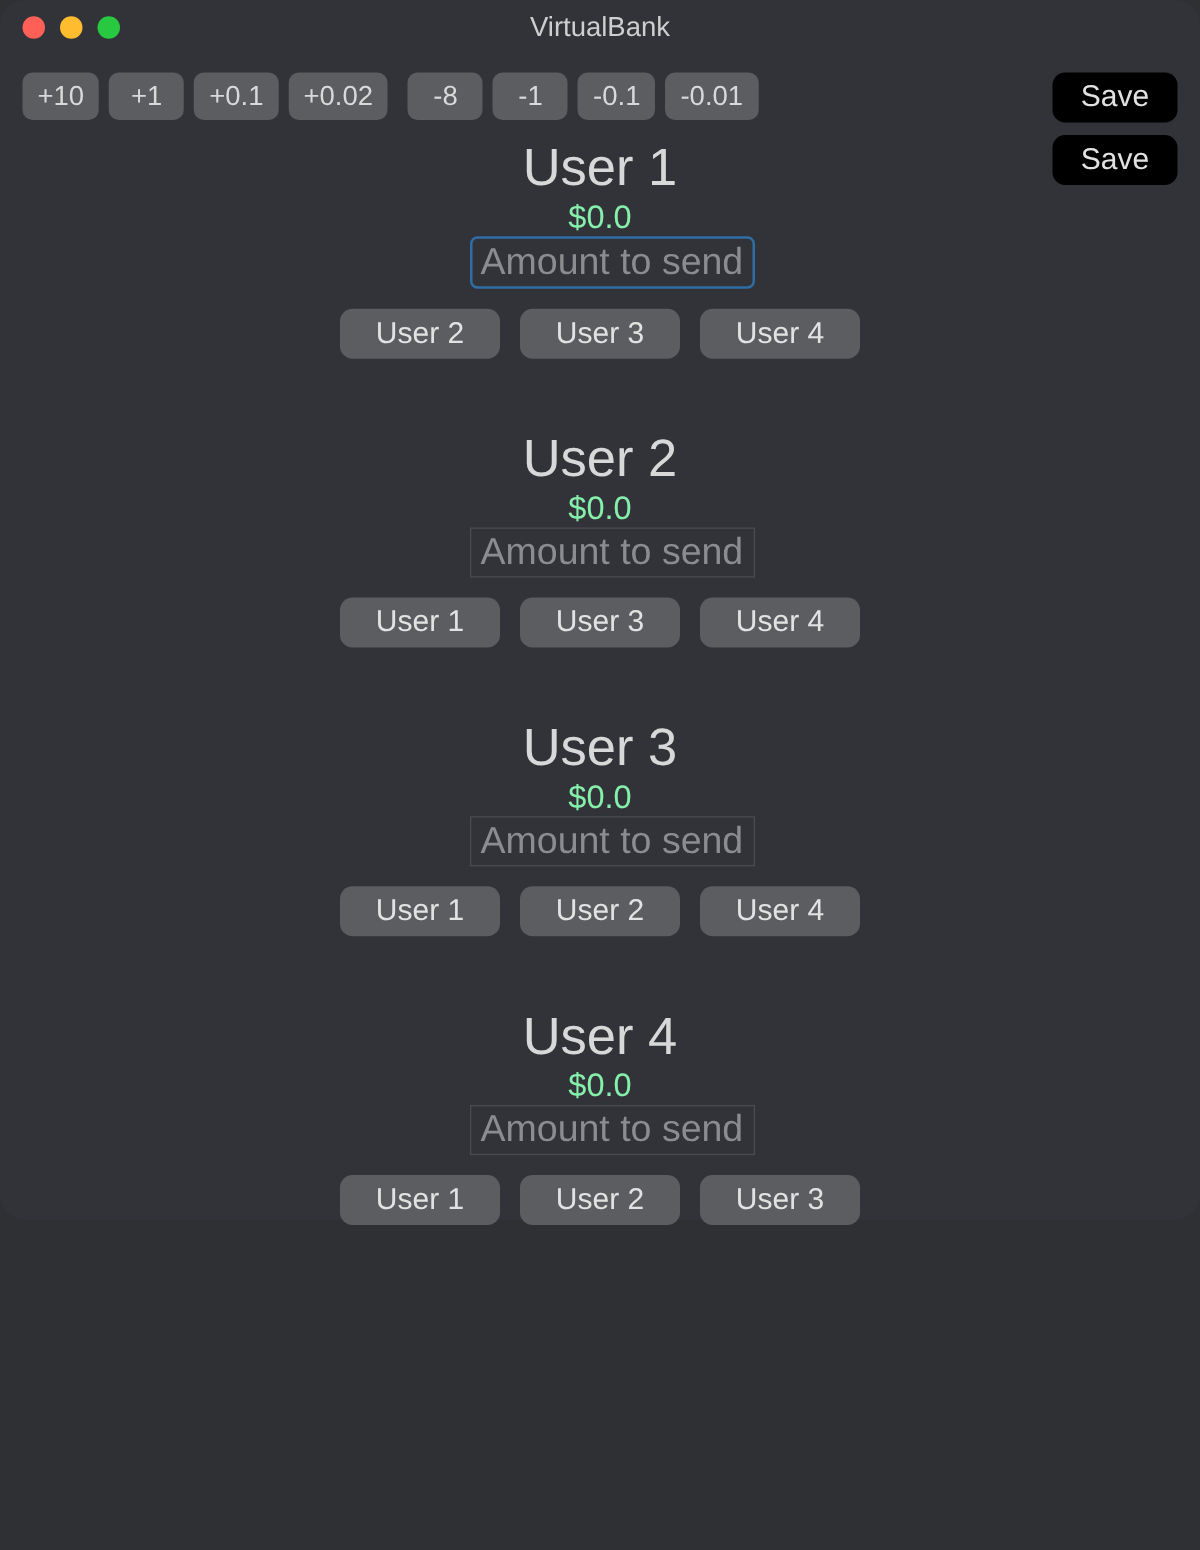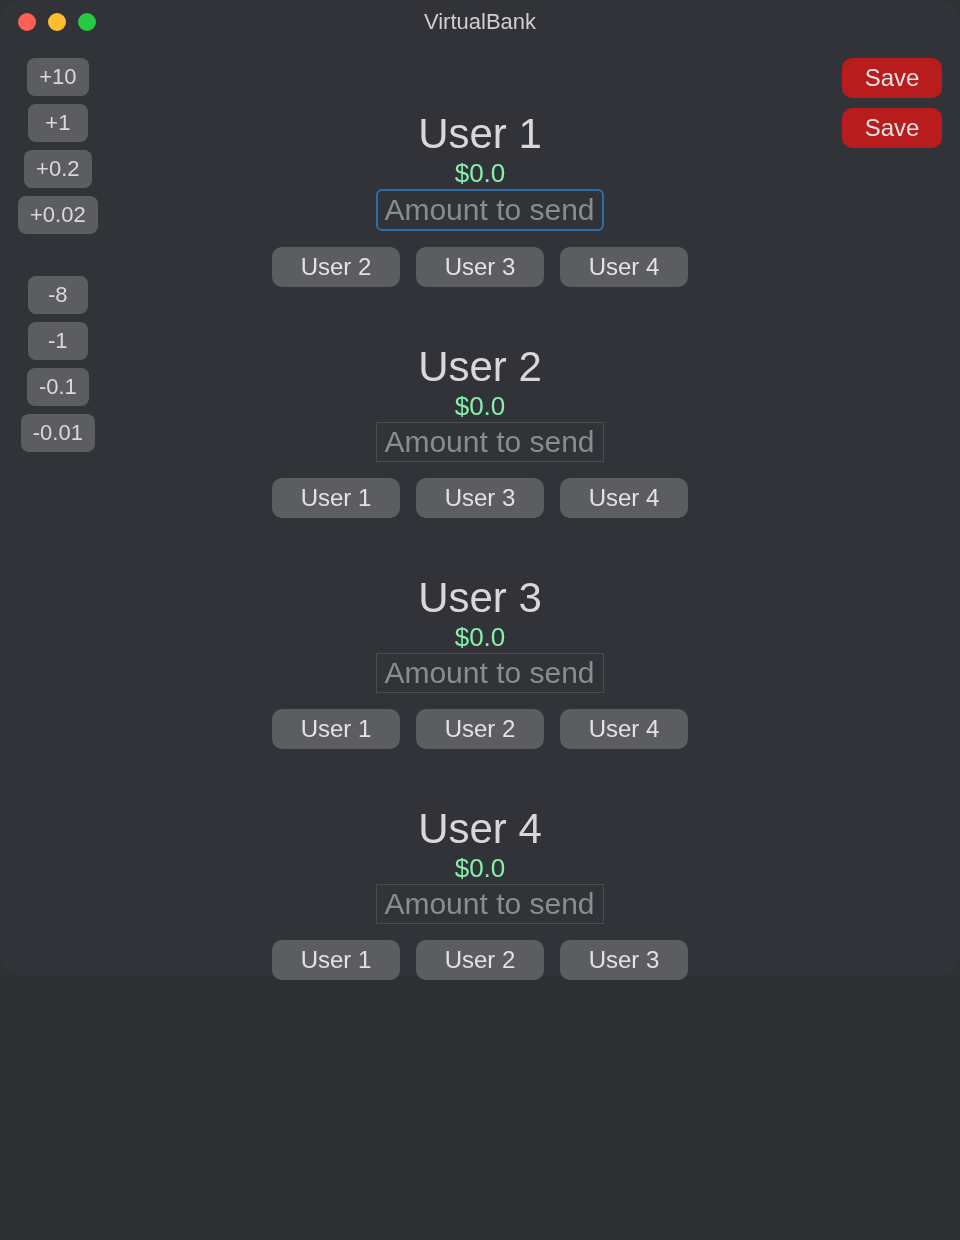--- a/index.html
+++ b/index.html
@@ -5,26 +5,26 @@
     * { margin:0; padding:0; box-sizing:border-box; }
     html,body{ width:960px; height:1240px; background:#2f3034; font-family:-apple-system,"Helvetica Neue",Arial,sans-serif; color:#dcdcdc; overflow:hidden; }
     .window{ width:960px; height:976px; background:#313338; position:relative; border-radius:20px; }
     
     .titlebar{ height:44px; display:flex; align-items:center; position:relative; }
     .traffic{ display:flex; gap:12px; margin-left:18px; }
     .dot{ width:18px; height:18px; border-radius:50%; }
     .dot.red{ background:#fe5f57; } .dot.yellow{ background:#febc2e; } .dot.green{ background:#28c840; }
     .title{ width:100%; text-align:center; font-size:22px; color:#cfcfcf; font-weight:400; position:absolute; left:0; pointer-events:none;}
     
-    .adjust-col{ position:absolute; left:18px; top:58px; display:flex; flex-direction:column; gap:8px;align-items:center; }
+    .adjust-col{ position:absolute; left:18px; top:58px; display:flex; flex-direction:row; gap:8px; }
     .adjust-col .spacer{ height:26px; }
     .adj-btn{ background:#5b5d61; color:#d9d9d9; font-size:22px; border:none; border-radius:8px; padding:6px 12px; cursor:pointer; min-width:60px;}
     
     .io-col{ position:absolute; right:18px; top:58px; display:flex; flex-direction:column; gap:10px; align-items:flex-end;}
-    .io-btn{ background:#b91c1c; color:#e2e2e2; font-size:24px; border:none; border-radius:10px; padding:6px 18px; cursor:pointer; min-width:100px;}
+    .io-btn{ background:#000000; color:#e2e2e2; font-size:24px; border:none; border-radius:10px; padding:6px 18px; cursor:pointer; min-width:100px;}
     
     .users{ position:absolute; top:110px; left:0; width:100%; display:flex; flex-direction:column; align-items:center; gap:56px;}
     .user-block{ display:flex; flex-direction:column; align-items:center; gap:0;}
     .uname{ font-size:42px; color:#d8d8d8; font-weight:400;}
     .ubal{ font-size:26px; color:#86efac;}
     .amount{ width:228px; height:40px; background:transparent; border:1px solid #4a4c50; color:#cfcfcf; font-size:30px; text-align:center; outline:none;margin-left:19px; }
     .amount.focused{ border:2px solid #2f6ea5; border-radius:6px; height:42px;}
     .amount::placeholder{ color:#8a8c90;}
     .send-row{ display:flex; gap:16px; margin-top:16px;}
     .send-btn{ background:#5b5d61; color:#e2e2e2; font-size:24px; border:none; border-radius:10px; padding:6px 16px; cursor:pointer; width:128px;}
@@ -39,21 +39,21 @@
       <div class="dot red"></div>
       <div class="dot yellow"></div>
       <div class="dot green"></div>
     </div>
     <div class="title">VirtualBank</div>
   </div>
 
   <div class="adjust-col">
     <button class="adj-btn">+10</button>
     <button class="adj-btn">+1</button>
-    <button class="adj-btn">+0.2</button>
+    <button class="adj-btn">+0.1</button>
     <button class="adj-btn">+0.02</button>
     <div class="spacer"></div>
     <button class="adj-btn">-8</button>
     <button class="adj-btn">-1</button>
     <button class="adj-btn">-0.1</button>
     <button class="adj-btn">-0.01</button>
   </div>
 
   <div class="io-col">
     <button class="io-btn">Save</button>

